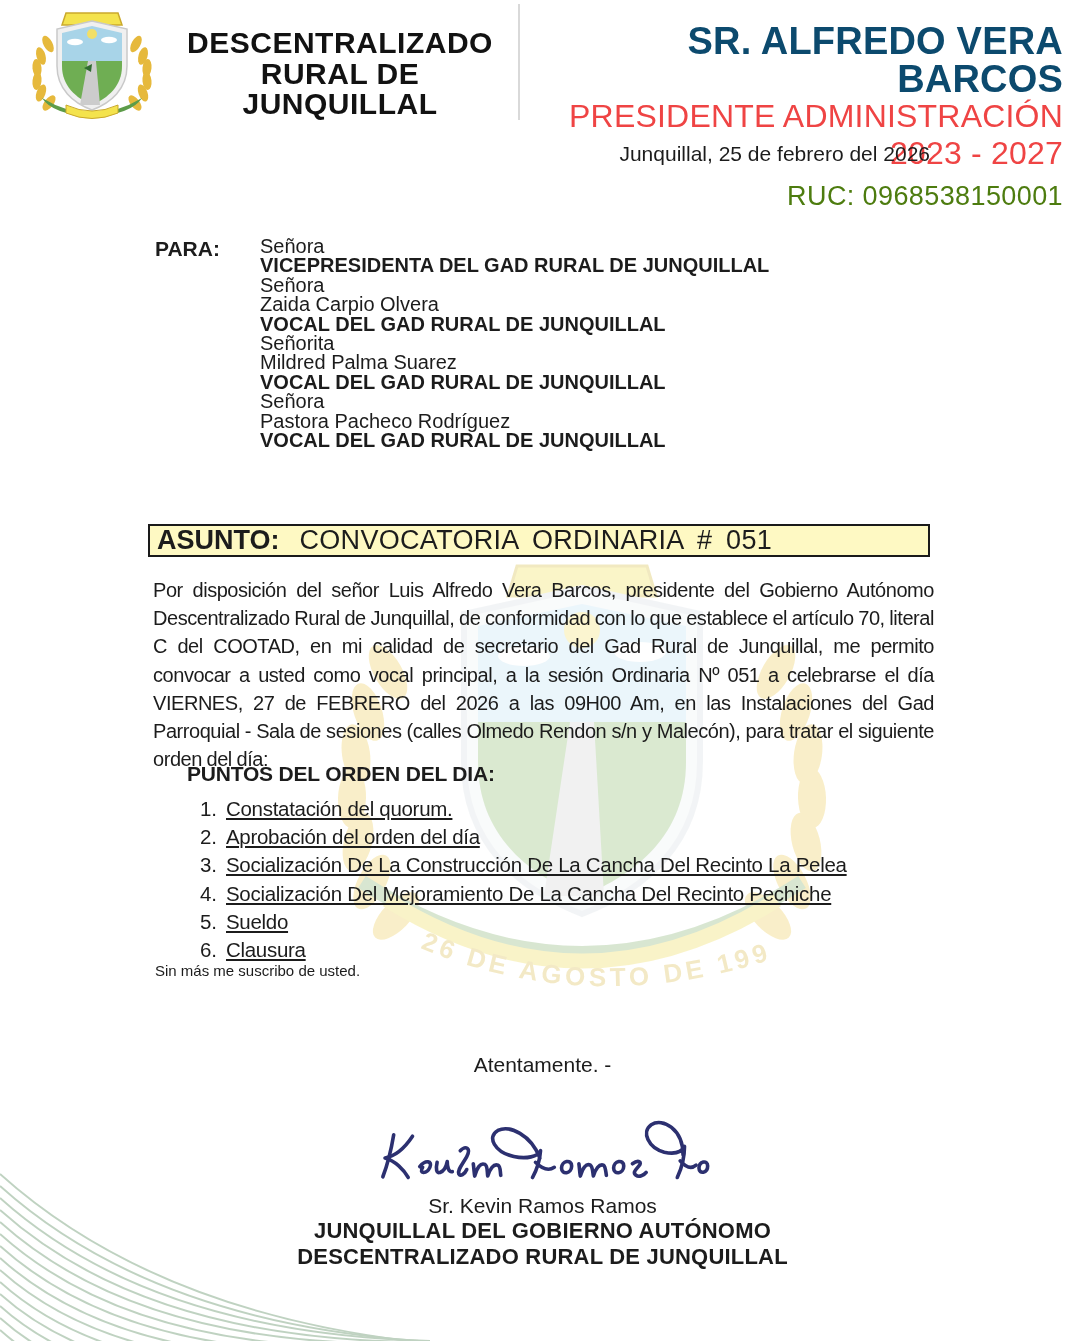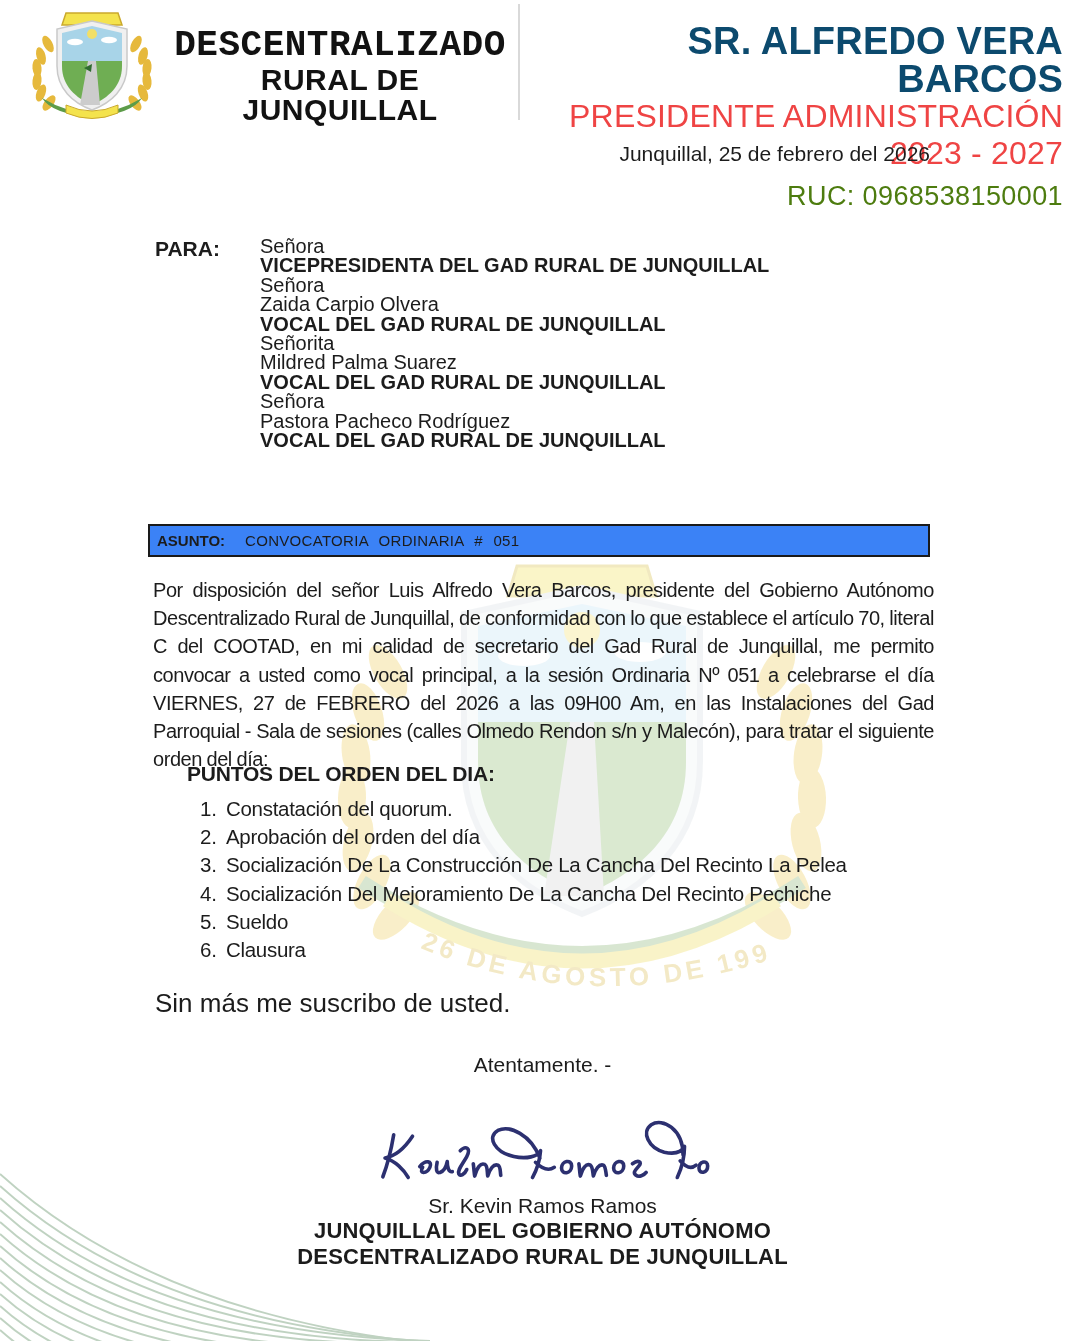--- a/index.html
+++ b/index.html
@@ -11,51 +11,51 @@
     font-family:"Liberation Sans", sans-serif;
     color:#1c1c1c;
   }
   
   .logo{position:absolute;left:22px;top:6px;width:140px;height:116px;}
   .org-name{
     position:absolute;left:170px;top:28px;width:340px;
     text-align:center;font-weight:bold;color:#121212;line-height:1.02;
   }
   .org-line1{font-size:28px;letter-spacing:.5px;}
-  .org-line2{font-size:36px;letter-spacing:.5px;font-family:Liberation Mono, monospace;}
+  .org-line2{font-size:30px;letter-spacing:.5px;}
   .org-line3{font-size:30px;letter-spacing:.5px;}
   .header-divider{position:absolute;left:518px;top:4px;width:2px;height:116px;background:#d9d9d9;}
   .header-right{position:absolute;left:535px;top:22px;width:528px;text-align:right;}
   .president-name{font-size:38px;font-weight:bold;color:#0c4a6e;letter-spacing:.2px;line-height:1.0;}
   .president-title{font-size:32px;color:#ef4444;letter-spacing:.2px;line-height:1.15;}
   .ruc-line{margin-top:9px;font-size:27px;font-weight:500;color:#4d7c0f;letter-spacing:.4px;}
   
   .date-line{position:absolute;top:142px;left:155px;width:775px;text-align:right;font-size:21px;}
   .para-label{position:absolute;top:237px;left:155px;font-size:21px;font-weight:bold;}
   .recipients{position:absolute;top:237px;left:260px;font-size:20px;line-height:19.4px;}
   .recipients .r-title{font-weight:bold;}
   .subject-box{
     position:absolute;top:524px;left:148px;width:782px;height:33px;
-    background:#3b82f6;border:2px solid #1a1a1a;box-sizing:border-box;
-    display:flex;align-items:center;padding-left:7px;font-size:15px;
+    background:#fef9c3;border:2px solid #1a1a1a;box-sizing:border-box;
+    display:flex;align-items:center;padding-left:7px;font-size:27px;
   }
   .subject-label{font-weight:bold;}
   .subject-text{margin-left:20px;word-spacing:6px;letter-spacing:.3px;}
   .body-paragraph{
     position:absolute;top:576px;left:153px;width:781px;
     font-size:20px;line-height:28.2px;text-align:justify;
     letter-spacing:-0.45px;word-spacing:-0.5px;
   }
   .agenda-heading{position:absolute;top:762px;left:155px;font-size:21px;font-weight:bold;letter-spacing:-0.2px;margin-left:32px;}
   .agenda{
     position:absolute;top:795px;left:185px;width:740px;margin:0;
-    padding-left:37px;font-size:20.5px;line-height:28.2px;letter-spacing:-0.3px;
+    padding-left:37px;font-size:20.5px;line-height:28.2px;letter-spacing:-0.3px;text-decoration:underline;
   }
   .agenda li{padding-left:4px;}
-  .closing-line{position:absolute;top:988px;left:155px;font-size:26px;}
+  .closing-line{position:absolute;top:962px;left:155px;font-size:15px;}
   .farewell{position:absolute;top:1053px;left:155px;width:775px;text-align:center;font-size:21px;}
   .signature{position:absolute;top:1108px;left:372px;width:340px;height:84px;}
   .signer-name{position:absolute;top:1194px;left:155px;width:775px;text-align:center;font-size:21px;}
   .signer-title1{position:absolute;top:1218px;left:155px;width:775px;text-align:center;font-size:22px;font-weight:bold;letter-spacing:.2px;}
   .signer-title2{position:absolute;top:1244px;left:155px;width:775px;text-align:center;font-size:22px;font-weight:bold;letter-spacing:.2px;}
   
   .watermark{position:absolute;left:292px;top:552px;width:580px;height:492px;opacity:.30;pointer-events:none;}
   .swoosh{position:absolute;left:0;bottom:0;width:560px;height:175px;pointer-events:none;}
 </style>
 </head>

